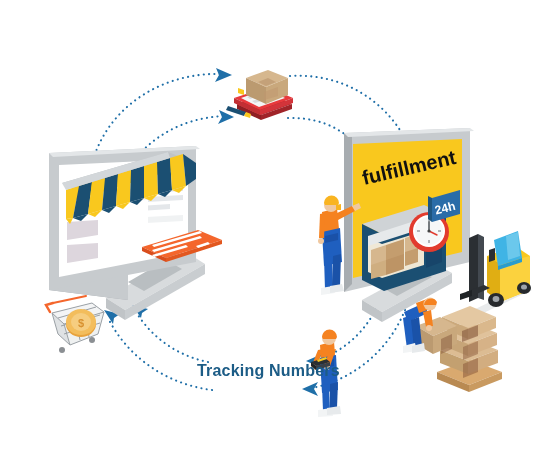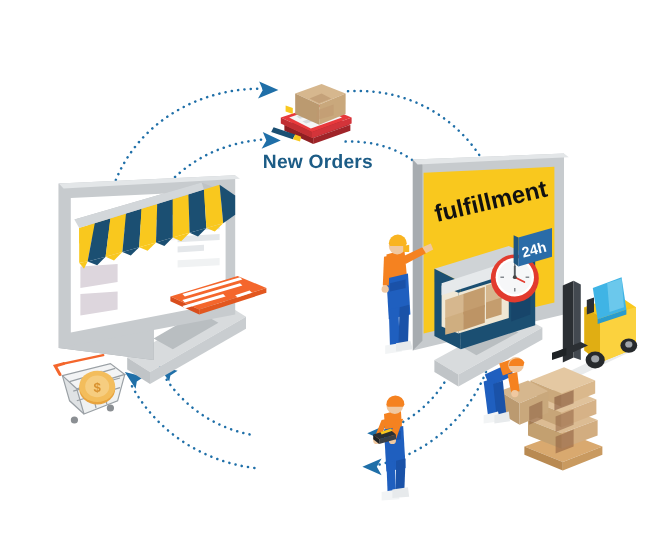--- a/index.html
+++ b/index.html
@@ -350,16 +350,16 @@
 
       <circle cx="430" cy="304" r="6.5" fill="#f0c8a0"></circle>
       <path d="M424,305 a7,7 0 0 1 13,-3 l-1,3 z" fill="#f58220"></path>
 
       <polygon points="423,312 431,310 433,326 426,327" fill="#f58220"></polygon>
       <circle cx="429" cy="328" r="3" fill="#f0c8a0"></circle>
     </g>
 
   </svg>
 
-  <div class="lbl" id="lbl-new">New Orders</div>
-
+
+  <div class="lbl" id="lbl-track">Tracking Numbers</div>
 
 </div>
 
 </body></html>

